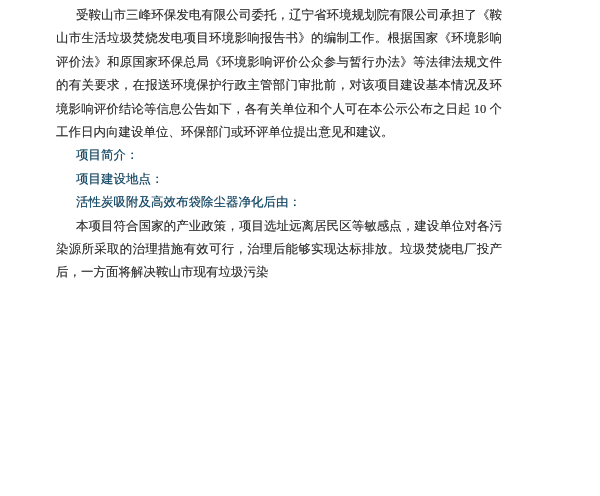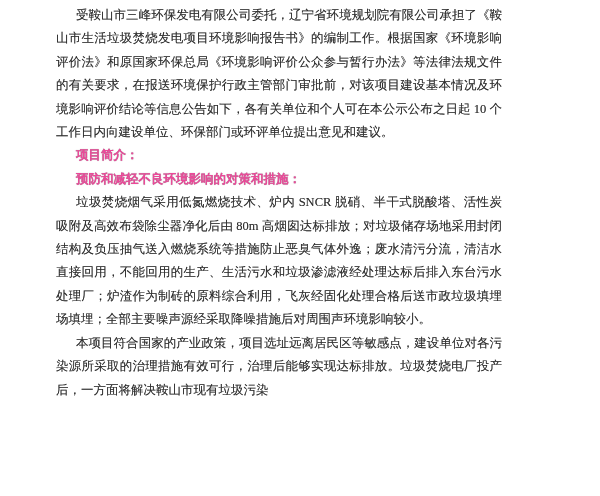--- a/index.html
+++ b/index.html
@@ -26,30 +26,30 @@
     line-height: 23.4px;
     color: #2e2e2e;
     text-align: justify;
     text-shadow: 0 0 0.6px rgba(40,40,40,0.45);
     word-break: break-all;
   }
   .doc p.indent {
     text-indent: 20px;
   }
   .doc p.heading {
-    font-weight: bold;
-    color: #ec4899;
+    font-weight: normal;
+    color: #0c4a6e;
     text-indent: 20px;
     text-shadow: 0 0 0.7px rgba(20,20,20,0.55);
   }
 </style>
 </head>
 <body>
 
 <div class="page">
   <div class="doc">
     <p class="indent">受鞍山市三峰环保发电有限公司委托，辽宁省环境规划院有限公司承担了《鞍山市生活垃圾焚烧发电项目环境影响报告书》的编制工作。根据国家《环境影响评价法》和原国家环保总局《环境影响评价公众参与暂行办法》等法律法规文件的有关要求，在报送环境保护行政主管部门审批前，对该项目建设基本情况及环境影响评价结论等信息公告如下，各有关单位和个人可在本公示公布之日起 10 个工作日内向建设单位、环保部门或环评单位提出意见和建议。</p>
     <p class="heading">项目简介：</p>
-    <p class="heading">预防和减轻不良环境影响的对策和措施：</p>
-    <p class="indent">垃圾焚烧烟气采用低氮燃烧技术、炉内 SNCR 脱硝、半干式脱酸塔、活性炭吸附及高效布袋除尘器净化后由 80m 高烟囱达标排放；对垃圾储存场地采用封闭结构及负压抽气送入燃烧系统等措施防止恶臭气体外逸；废水清污分流，清洁水直接回用，不能回用的生产、生活污水和垃圾渗滤液经处理达标后排入东台污水处理厂；炉渣作为制砖的原料综合利用，飞灰经固化处理合格后送市政垃圾填埋场填埋；全部主要噪声源经采取降噪措施后对周围声环境影响较小。</p>
+    <p class="heading">项目建设地点：</p>
+    <p class="heading">活性炭吸附及高效布袋除尘器净化后由：</p>
     <p class="indent">本项目符合国家的产业政策，项目选址远离居民区等敏感点，建设单位对各污染源所采取的治理措施有效可行，治理后能够实现达标排放。垃圾焚烧电厂投产后，一方面将解决鞍山市现有垃圾污染</p>
   </div>
 </div>
 
 </body></html>

